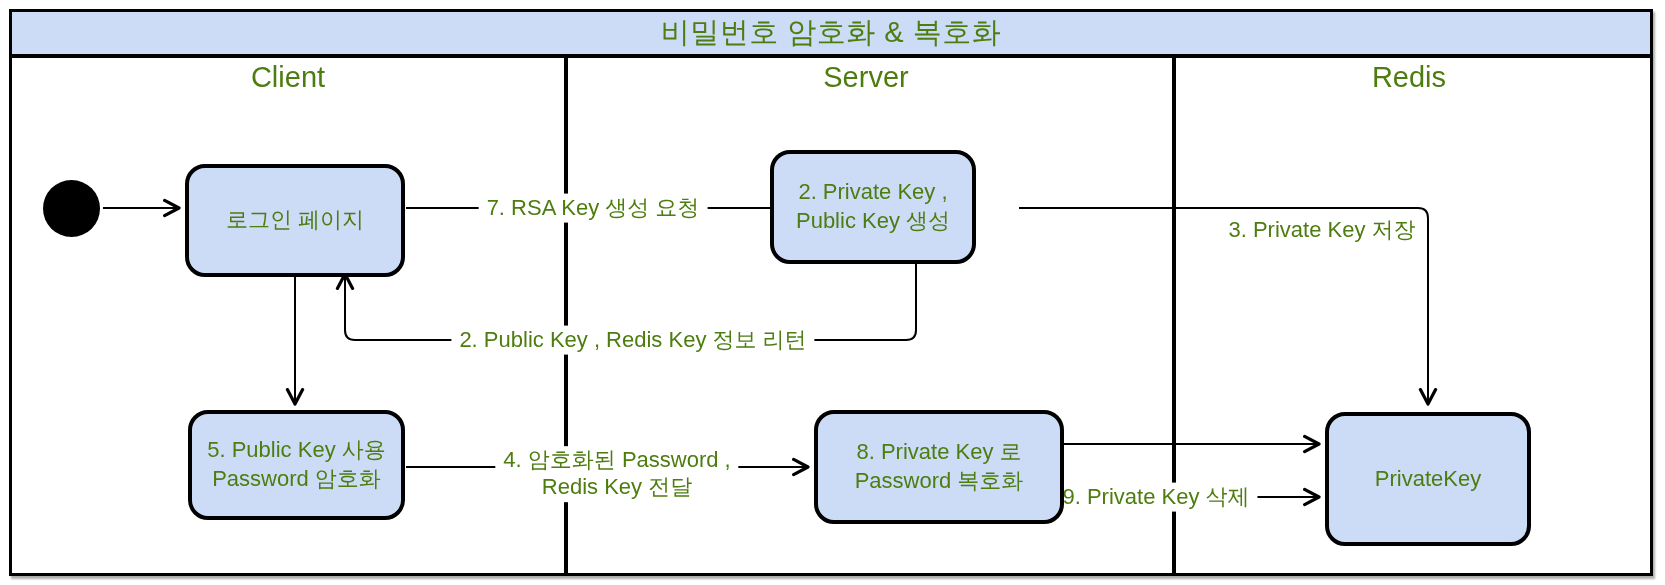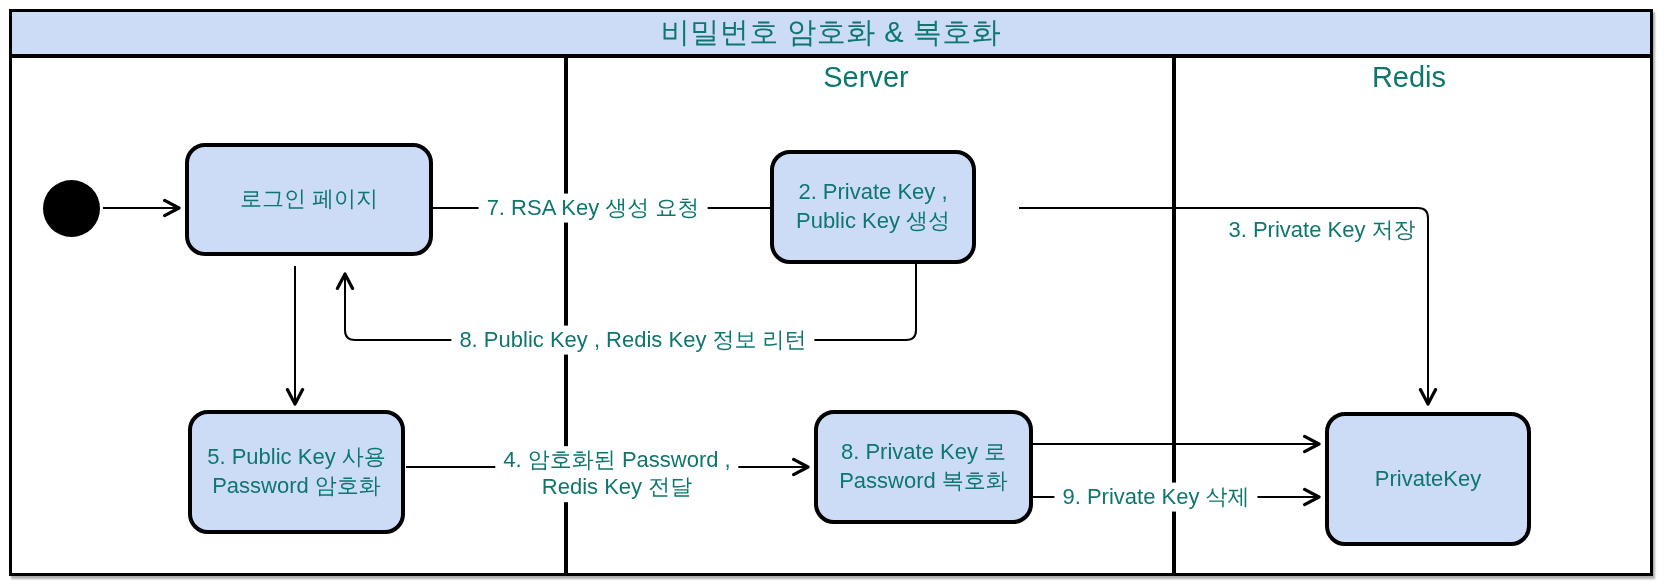--- a/index.html
+++ b/index.html
@@ -1,17 +1,17 @@
 <!DOCTYPE html>
 <html><head>
 <meta charset="utf-8">
 <style>
   html,body{margin:0;padding:0;background:#ffffff;}
   .stage{position:relative;width:1665px;height:585px;background:#ffffff;
-         font-family:"Liberation Sans","DejaVu Sans",sans-serif;color:#0f766e;border-radius:22px;}
+         font-family:"Liberation Sans","DejaVu Sans",sans-serif;color:#4d7c0f;border-radius:22px;}
 
   
   .frame{position:absolute;left:9px;top:9px;width:1644px;height:567px;
          border:3px solid #000;box-sizing:border-box;background:#fff;
          box-shadow:2px 3px 2px rgba(0,0,0,0.32);z-index:0;}
 
   
   .titlebar{position:absolute;left:9px;top:9px;width:1644px;height:49px;
             background:#ccdcf7;border:3px solid #000;border-bottom-width:4px;
             box-sizing:border-box;display:flex;align-items:center;justify-content:center;
@@ -35,44 +35,45 @@
 
   
   .edge-label{position:absolute;transform:translate(-50%,-50%);
               background:#ffffff;padding:1px 8px;font-size:22px;line-height:1.22;
               text-align:center;white-space:pre-line;z-index:3;}
 
   
   .node{position:absolute;background:#ccdcf7;border:4px solid #000;border-radius:20px;
         box-sizing:border-box;display:flex;align-items:center;justify-content:center;
         text-align:center;font-size:22px;line-height:1.3;white-space:pre-line;z-index:4;}
-  .n-login{left:185px;top:143px;width:248px;height:113px;}
+  .n-login{left:185px;top:164px;width:220px;height:113px;}
   .n-genkeys{left:770px;top:150px;width:206px;height:114px;}
-  .n-encrypt{left:188px;top:410px;width:217px;height:124px;}
-  .n-decrypt{left:814px;top:410px;width:219px;height:114px;}
+  .n-encrypt{left:188px;top:410px;width:217px;height:110px;}
+  .n-decrypt{left:814px;top:410px;width:250px;height:114px;}
   .n-pk{left:1325px;top:412px;width:206px;height:134px;}
 
   
   .start{position:absolute;left:43px;top:180px;width:57px;height:57px;border-radius:50%;
          background:#000;z-index:4;}
 </style>
 </head>
 <body>
 
 <div class="stage">
 
   <div class="frame"></div>
 
   <div class="titlebar">
     <span class="t">비밀번호 암호화 &amp; 복호화</span>
   </div>
 
   <div class="divider div-1"></div>
   <div class="divider div-2"></div>
 
+  <div class="lane-label lane-client">Client</div>
   <div class="lane-label lane-redis">Redis</div>
   <div class="lane-label lane-server">Server</div>
 
   <svg class="edges" width="1665" height="585" viewBox="0 0 1665 585">
     <defs>
       <marker id="arrow" viewBox="0 0 10 10" refX="8.2" refY="5" markerWidth="10" markerHeight="10" orient="auto" markerUnits="strokeWidth">
         <path d="M1,1.2 L8.2,5 L1,8.8" fill="none" stroke="#000" stroke-width="1.6" stroke-linecap="round" stroke-linejoin="round"></path>
       </marker>
     </defs>
     <g fill="none" stroke="#000" stroke-width="2">
@@ -82,21 +83,21 @@
       <path d="M 916 264 L 916 330 Q 916 340 906 340 L 355 340 Q 345 340 345 330 L 345 274" marker-end="url(#arrow)"></path>
       <path d="M 295 266 L 295 404" marker-end="url(#arrow)"></path>
       <path d="M 406 467 L 808 467" marker-end="url(#arrow)"></path>
       <path d="M 1019 444 L 1319 444" marker-end="url(#arrow)"></path>
       <path d="M 1019 497 L 1319 497" marker-end="url(#arrow)"></path>
     </g>
   </svg>
 
   <div class="edge-label" style="left:593px;top:208px;">7. RSA Key 생성 요청</div>
   <div class="edge-label" style="left:1322px;top:207px;margin-top:23px;">3. Private Key 저장</div>
-  <div class="edge-label" style="left:633px;top:340px;">8. Public Key , Redis Key 정보 리턴</div>
+  <div class="edge-label" style="left:633px;top:340px;">2. Public Key , Redis Key 정보 리턴</div>
   <div class="edge-label" style="left:617px;top:474px;">4. 암호화된 Password ,
 Redis Key 전달</div>
   <div class="edge-label" style="left:1156px;top:497px;">9. Private Key 삭제</div>
 
   <div class="start"></div>
 
   <div class="node n-login">로그인 페이지</div>
   <div class="node n-genkeys">2. Private Key ,
 Public Key 생성</div>
   <div class="node n-encrypt">5. Public Key 사용

